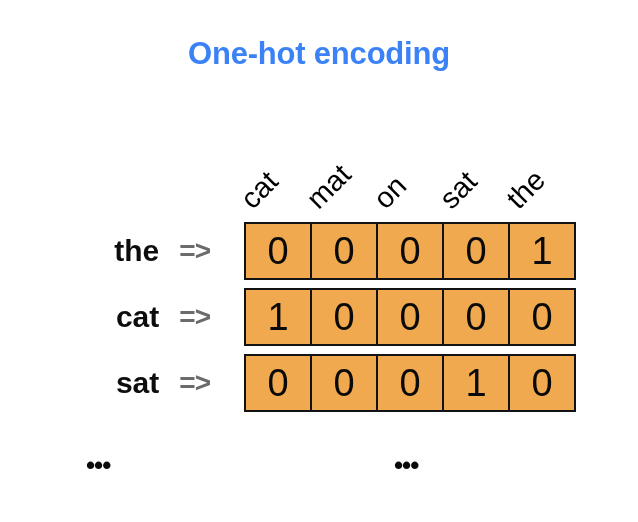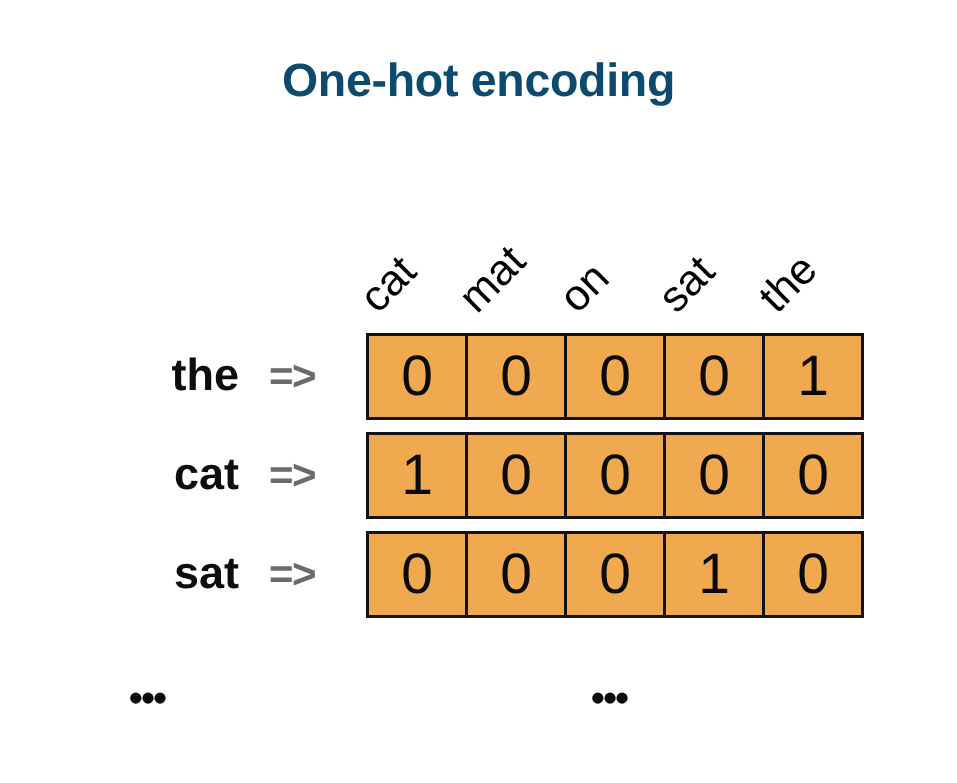--- a/index.html
+++ b/index.html
@@ -19,21 +19,21 @@
 
   
   #title {
     position: absolute;
     left: 0;
     top: 36px;
     width: 638px;
     text-align: center;
     font-size: 31px;
     font-weight: bold;
-    color: #0c4a6e;
+    color: #3b82f6;
     letter-spacing: -0.2px;
     white-space: nowrap;
   }
 
   
   #col-headers {
     position: absolute;
     left: 244px;
     top: 120px;
     width: 332px;

